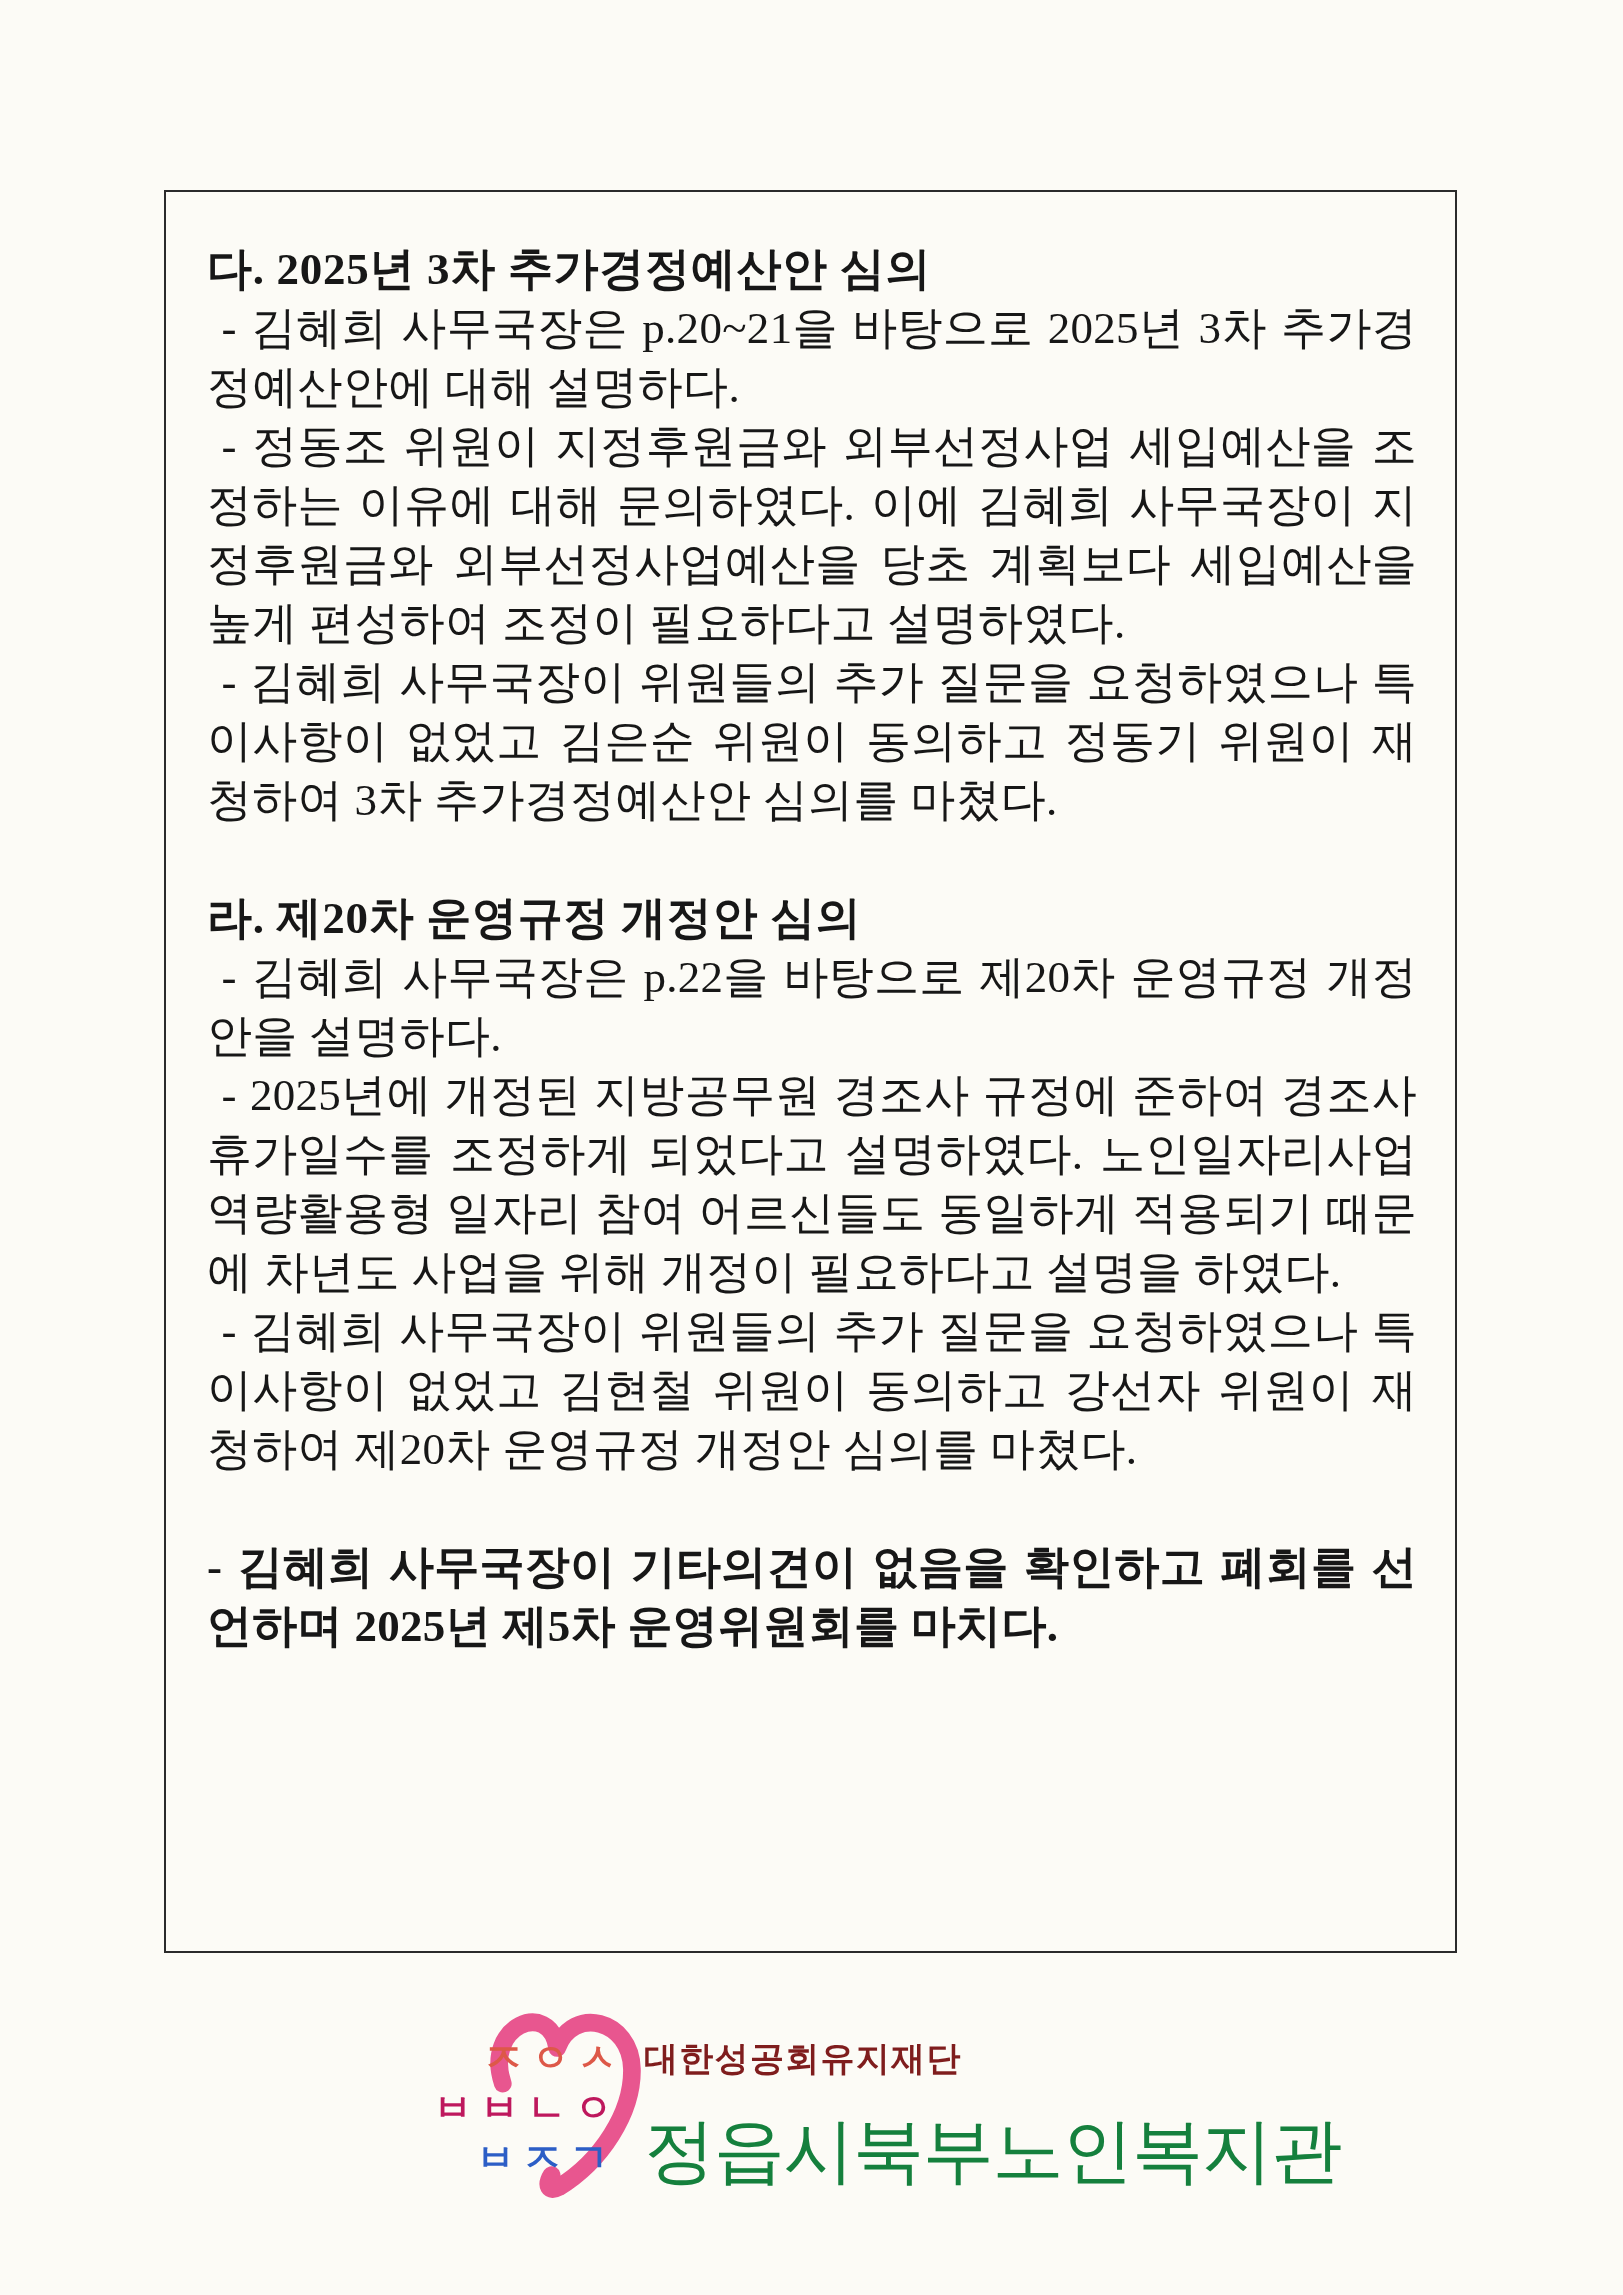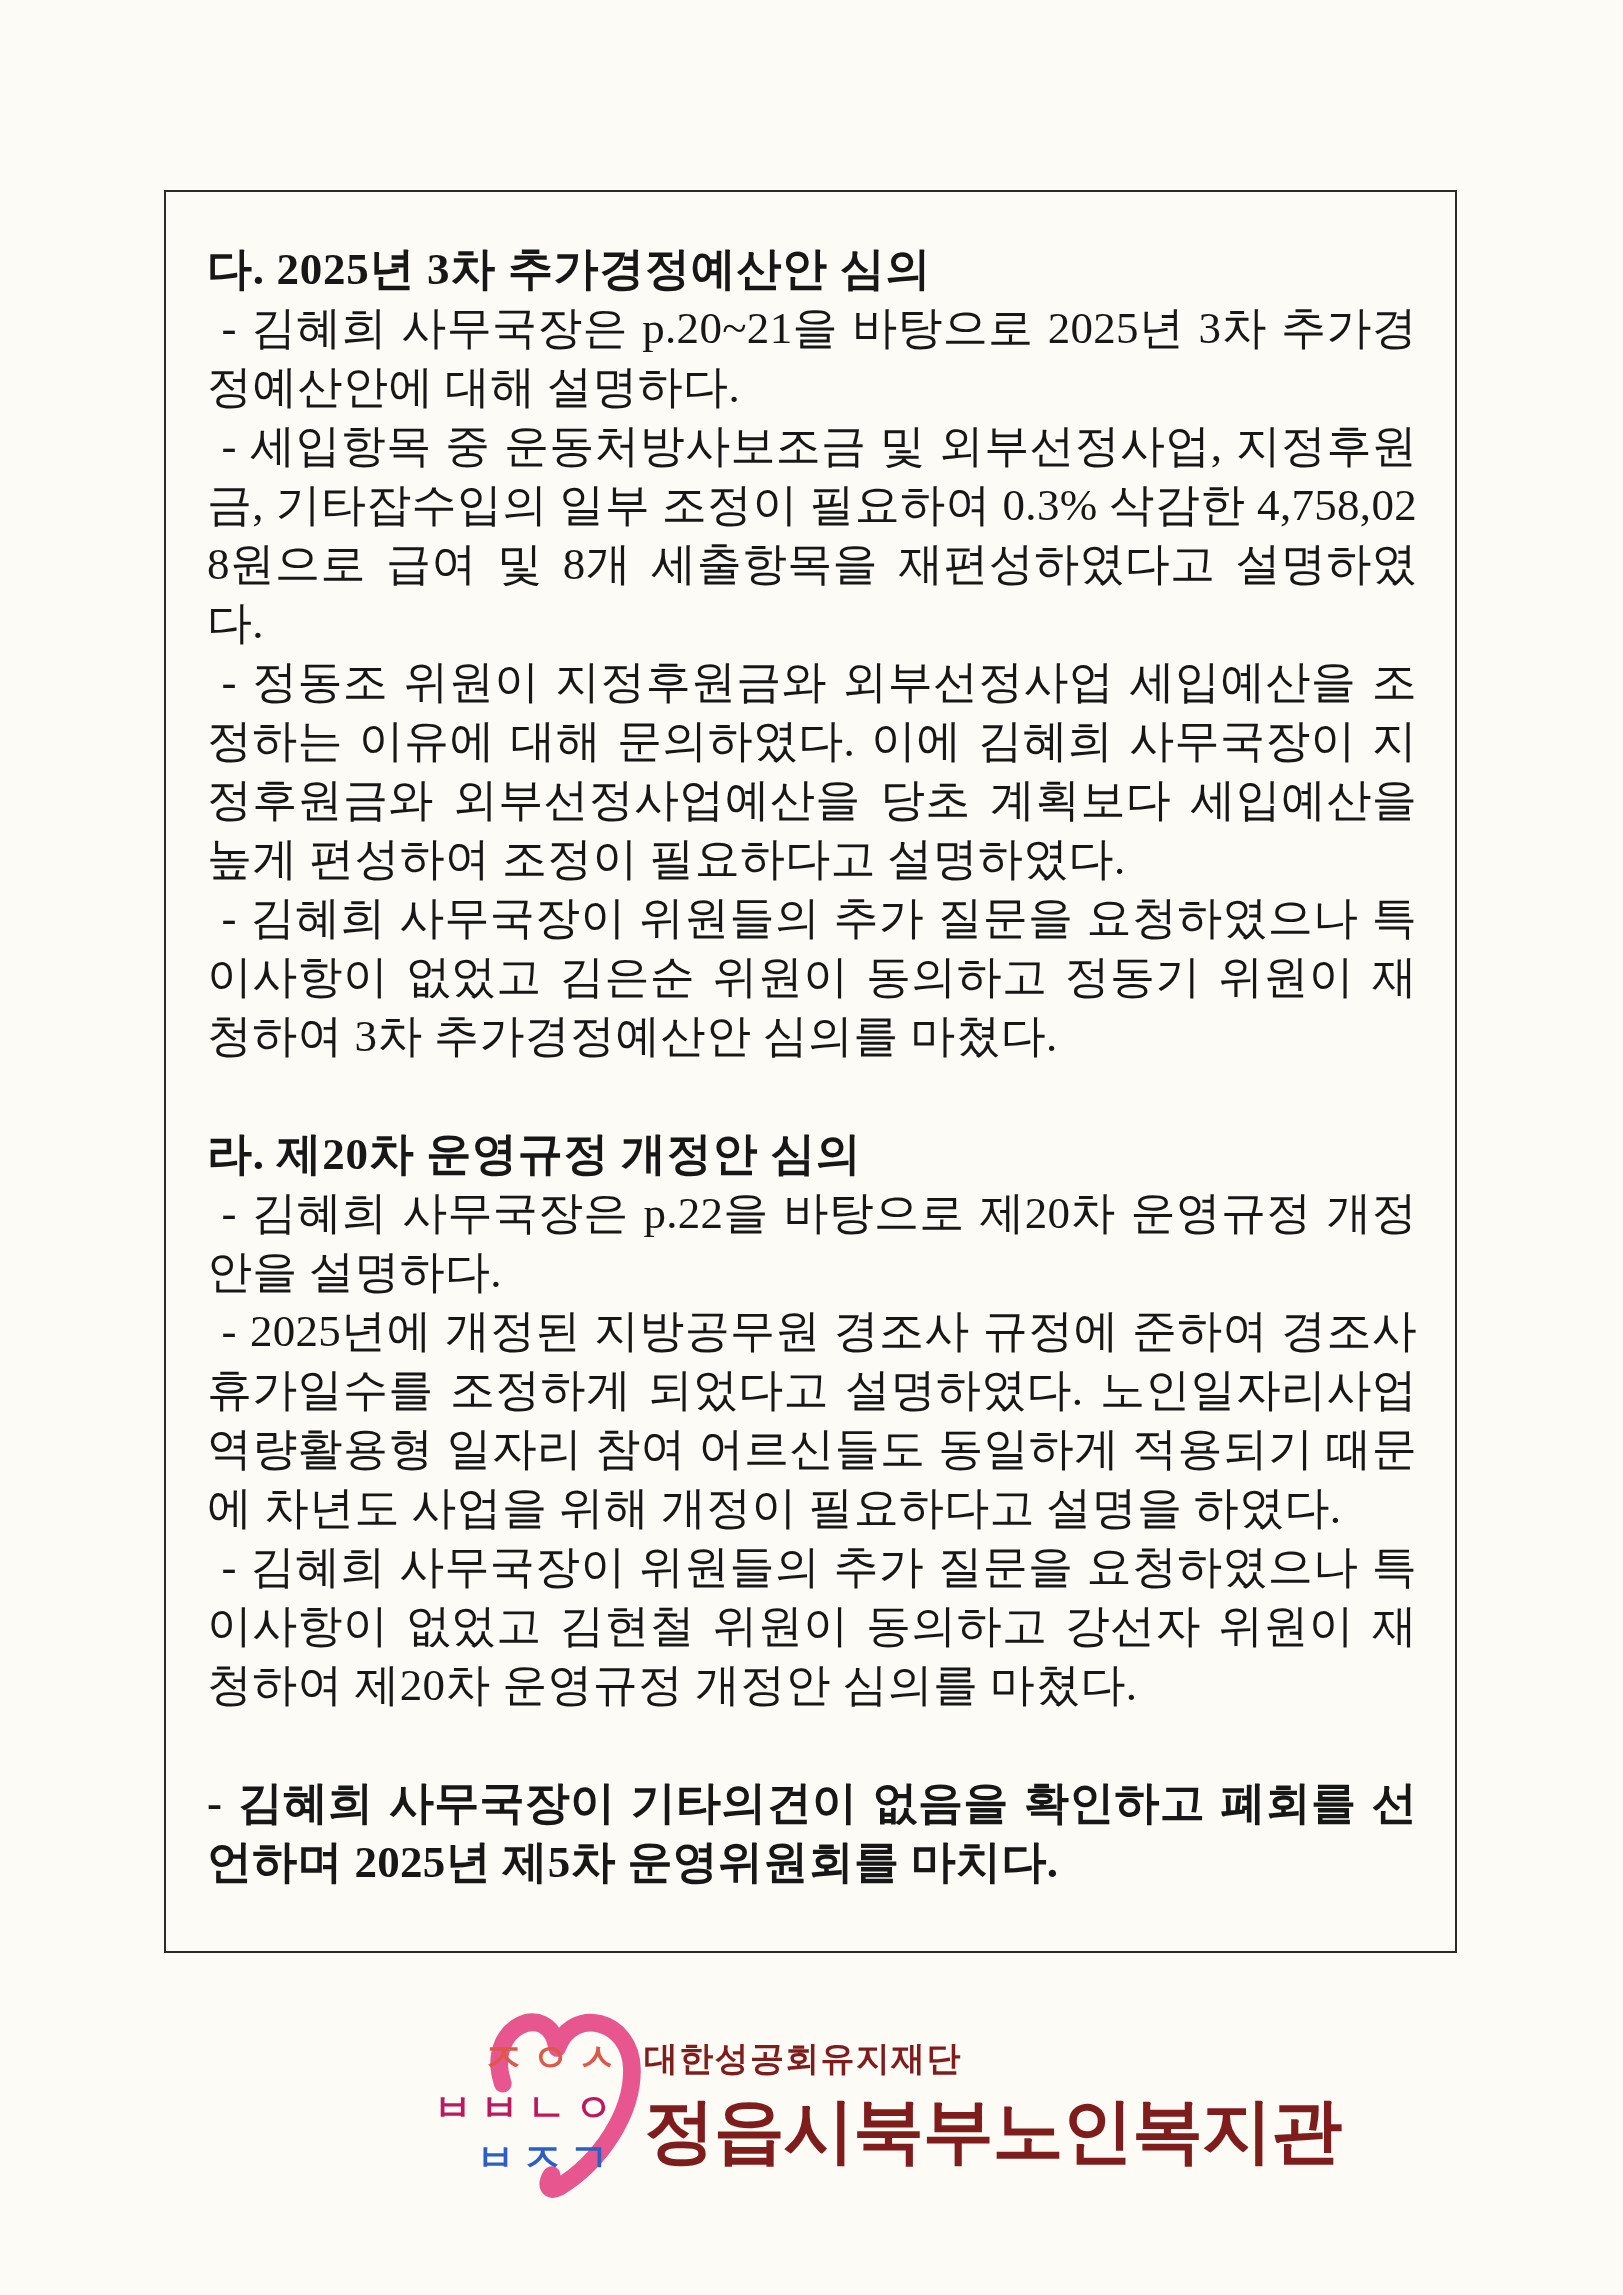--- a/index.html
+++ b/index.html
@@ -116,40 +116,39 @@
     font-family: "Liberation Sans", "DejaVu Sans", sans-serif;
     white-space: nowrap;
   }
   .foundation-name {
     font-size: 34px;
     font-weight: 700;
     color: #7f1d1d;
     letter-spacing: 1.3px;
   }
   .organization-name {
-    margin-top: 2px;
+    margin-top: 22px;
     font-size: 71px;
-    font-weight: 700;
-    color: #7f1d1d;
+    font-weight: 400;
+    color: #15803d;
     letter-spacing: -1.3px;
   }
 </style>
 </head>
 <body>
 
 <div class="page">
 
   <div class="doc-box">
 
     <div class="doc-content">
 
       <div class="section">
         <div class="section-heading">다. 2025년 3차 추가경정예산안 심의</div>
         <p class="para">- 김혜희 사무국장은 p.20~21을 바탕으로 2025년 3차 추가경정예산안에 대해 설명하다.</p>
-        <p class="para">- 세입항목 중 운동처방사보조금 및 외부선정사업, 지정후원금, 기타잡수입의 일부 조정이 필요하여 0.3% 삭감한 4,758,028원으로 급여 및 8개 세출항목을 재편성하였다고 설명하였다.</p>
         <p class="para">- 정동조 위원이 지정후원금와 외부선정사업 세입예산을 조정하는 이유에 대해 문의하였다. 이에 김혜희 사무국장이 지정후원금와 외부선정사업예산을 당초 계획보다 세입예산을 높게 편성하여 조정이 필요하다고 설명하였다.</p>
         <p class="para">- 김혜희 사무국장이 위원들의 추가 질문을 요청하였으나 특이사항이 없었고 김은순 위원이 동의하고 정동기 위원이 재청하여 3차 추가경정예산안 심의를 마쳤다.</p>
       </div>
 
       <div class="section">
         <div class="section-heading">라. 제20차 운영규정 개정안 심의</div>
         <p class="para">- 김혜희 사무국장은 p.22을 바탕으로 제20차 운영규정 개정안을 설명하다.</p>
         <p class="para">- 2025년에 개정된 지방공무원 경조사 규정에 준하여 경조사휴가일수를 조정하게 되었다고 설명하였다. 노인일자리사업 역량활용형 일자리 참여 어르신들도 동일하게 적용되기 때문에 차년도 사업을 위해 개정이 필요하다고 설명을 하였다.</p>
         <p class="para">- 김혜희 사무국장이 위원들의 추가 질문을 요청하였으나 특이사항이 없었고 김현철 위원이 동의하고 강선자 위원이 재청하여 제20차 운영규정 개정안 심의를 마쳤다.</p>
       </div>

